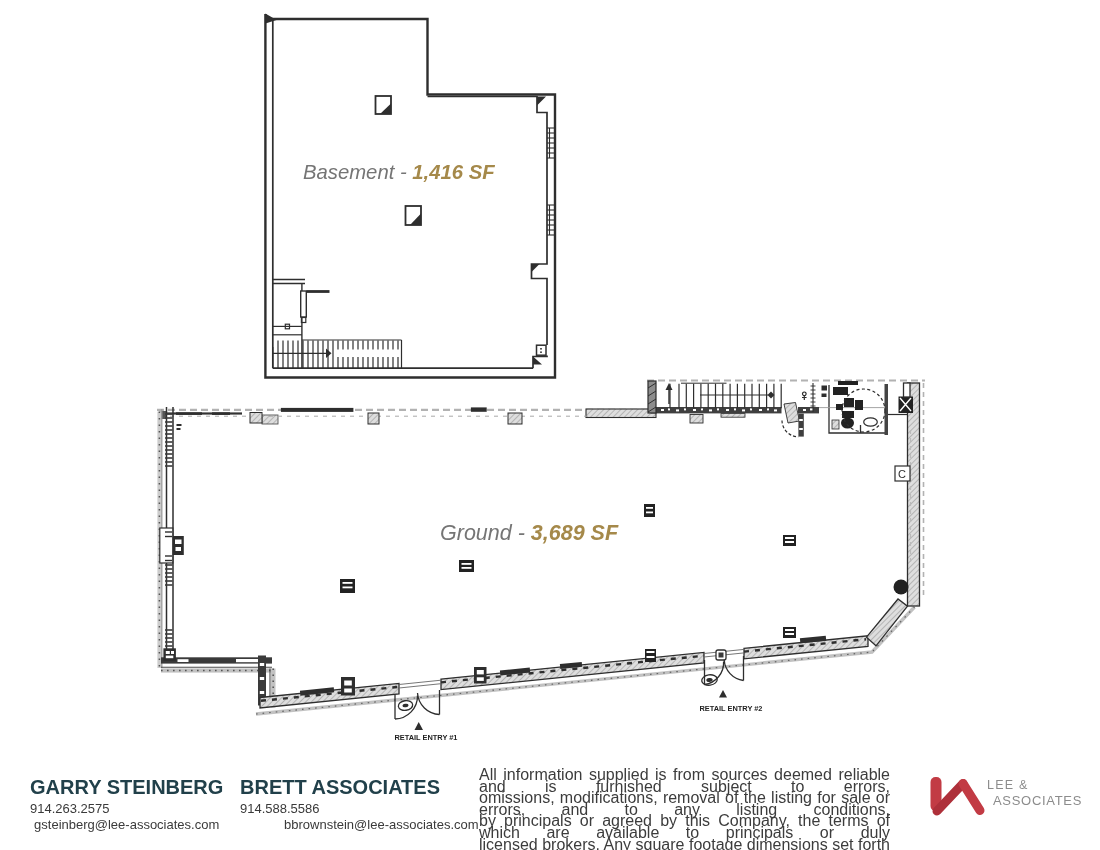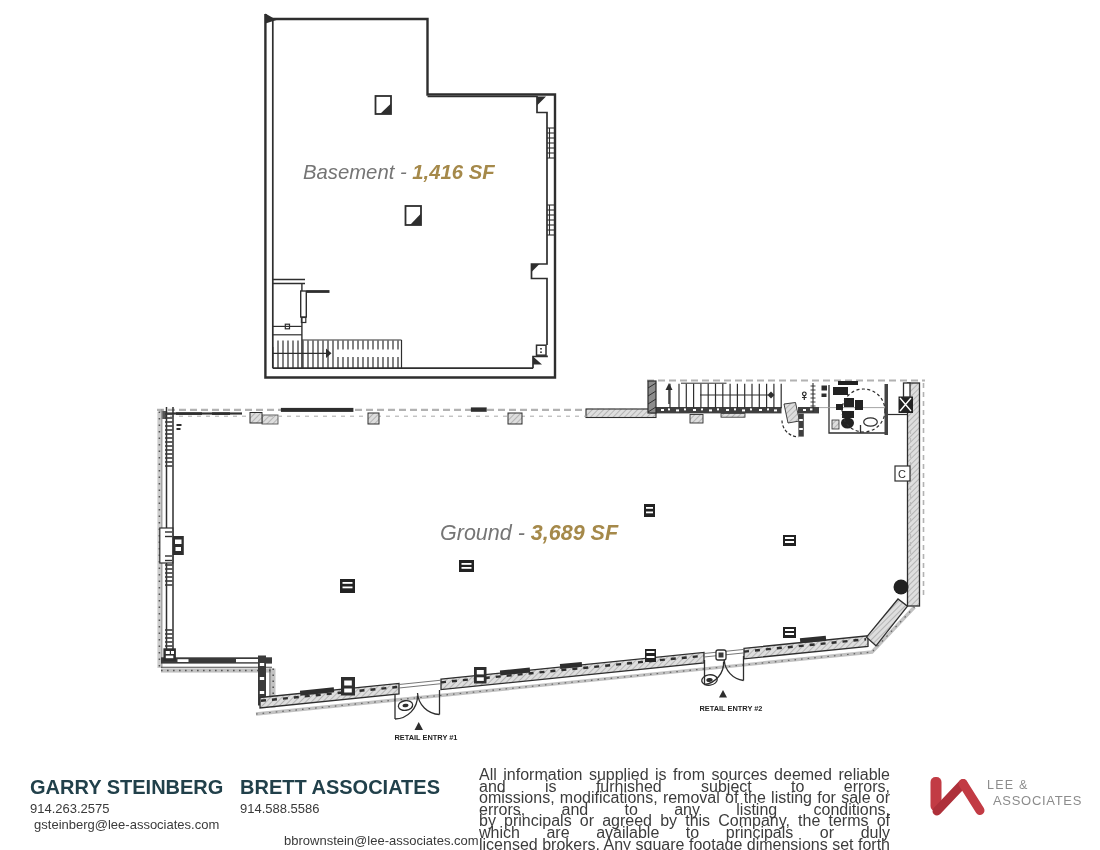--- a/index.html
+++ b/index.html
@@ -472,21 +472,21 @@
 
 <div class="contact" style="left:30px;top:778px;">
   <div class="name">GARRY STEINBERG</div>
   <div class="line2">914.263.2575</div>
   <div class="line2" style="margin-top:1px;text-align:center;">gsteinberg@lee-associates.com</div>
 </div>
 
 <div class="contact" style="left:240px;top:778px;">
   <div class="name">BRETT ASSOCIATES</div>
   <div class="line2">914.588.5586</div>
-  <div class="line2" style="margin-top:17px;padding-left:44px;">bbrownstein@lee-associates.com</div>
+  <div class="line2" style="margin-top:1px;padding-left:44px;">bbrownstein@lee-associates.com</div>
 </div>
 
 <div id="disclaimer">
   <div>All information supplied is from sources deemed reliable and is furnished subject to errors,</div>
   <div>omissions, modifications, removal of the listing for sale or errors, and to any listing conditions,</div>
   <div>by principals or agreed by this Company, the terms of which are available to principals or duly</div>
   <div class="last">licensed brokers. Any square footage dimensions set forth are approximate.</div>
 </div>
 
 <svg id="logo" width="160" height="60" viewBox="0 0 160 60" style="position:absolute;left:925px;top:767px;">

